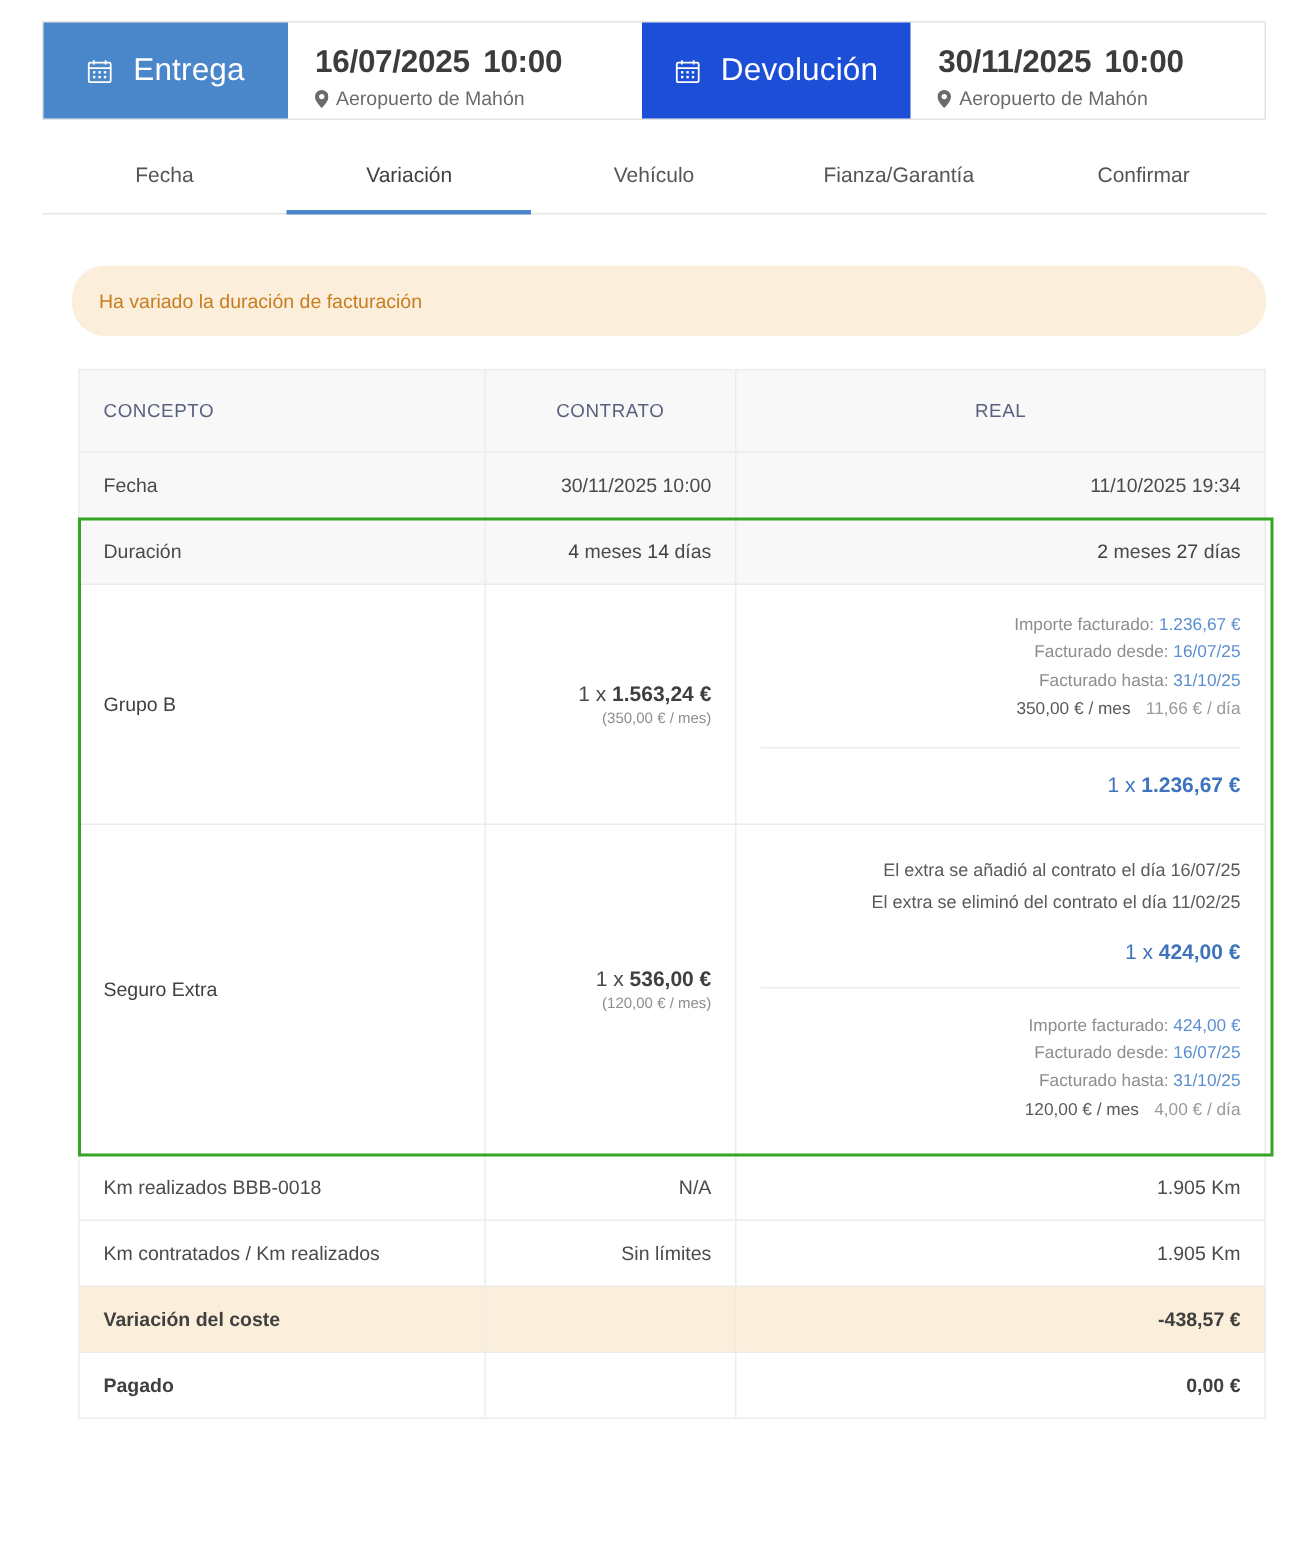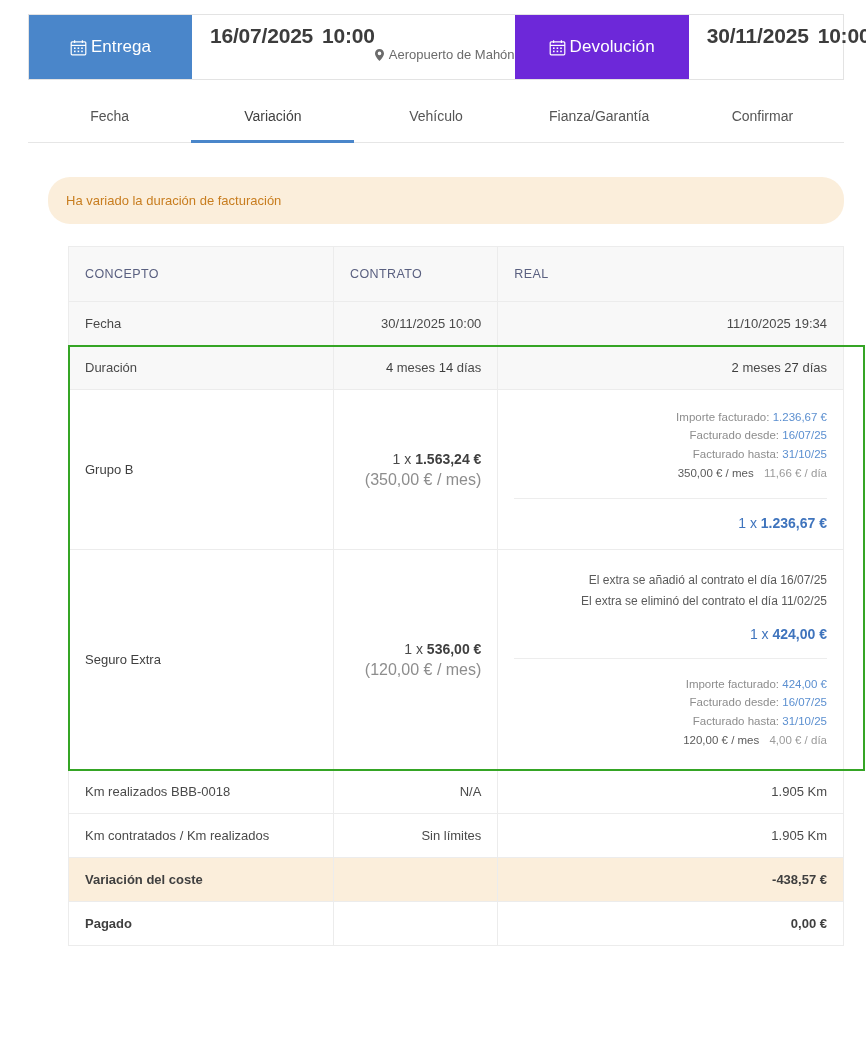--- a/index.html
+++ b/index.html
@@ -15,36 +15,36 @@
   .topbar {
     display: flex;
     align-items: stretch;
     margin: 14px 22px 0 28px;
     height: 66px;
     border: 1px solid #e3e3e3;
     background: #ffffff;
   }
   .tb-chip {
     display: flex; align-items: center; justify-content: center;
-    gap: 4px;
-    padding: 0 34px;
+    gap: 14px;
+    padding: 0 22px;
     color: #ffffff;
-    font-size: 17px;
+    font-size: 21px;
     letter-spacing: .1px;
     flex: 0 0 auto;
     min-width: 163px;
   }
   .tb-chip.entrega { background: #4a86ca; }
-  .tb-chip.devolucion { background: #6d28d9; min-width: 170px; }
+  .tb-chip.devolucion { background: #1d4ed8; min-width: 170px; }
   .cal-icon { display:inline-block; width: 17px; height: 17px; position: relative; }
   .cal-icon svg { display:block; }
   .tb-info {
     flex: 1 1 0;
     padding: 10px 0 0 18px;
-    display: flex; flex-direction: row; justify-content: center;
+    display: flex; flex-direction: column; justify-content: center;
   }
   .tb-date {
     font-size: 21px; font-weight: bold; color: #3c3c3c;
     letter-spacing: -.2px; line-height: 1.05;
     white-space: nowrap;
   }
   .tb-date .time { margin-left: 9px; }
   .tb-loc {
     margin-top: 5px;
     font-size: 13px; color: #6b6b6b;
@@ -76,21 +76,21 @@
     margin: 34px 22px 0 48px;
     background: #fbeedb;
     color: #c87d1f;
     font-size: 13px;
     padding: 16px 18px;
     border-radius: 22px;
   }
 
   
   .tablewrap {
-    margin: 22px 22px 0 68px;
+    margin: 22px 22px 0 52px;
     position: relative;
   }
   table.vt {
     width: 100%;
     border-collapse: collapse;
     table-layout: fixed;
   }
   table.vt col.c1 { width: 34.2%; }
   table.vt col.c2 { width: 21.2%; }
   table.vt col.c3 { width: 44.6%; }
@@ -103,37 +103,37 @@
   }
   table.vt th {
     background: #f8f8f8;
     color: #5a6080;
     font-weight: normal;
     font-size: 12.5px;
     letter-spacing: .4px;
     padding: 20px 16px;
   }
   th.h-concepto { text-align: left; }
-  th.h-contrato, th.h-real { text-align: left; }
+  th.h-contrato, th.h-real { text-align: center; }
 
   tr.alt > td { background: #f8f8f8; }
   tr.plain > td { background: #ffffff; }
   tr.warn > td { background: #fbeedb; }
 
   td.c-label { text-align: left; color: #4a4a4a; }
   td.c-mid, td.c-right { text-align: right; color: #4a4a4a; }
   .b { font-weight: normal; color: #3f3f3f; }
   .strongrow td { font-weight: bold; color: #3f3f3f; }
 
   td.tall { height: 160px; vertical-align: middle; }
   td.tall2 { height: 220px; vertical-align: middle; }
 
   .price-main { font-size: 14px; color: #4a4a4a; }
   .price-main b { font-weight: bold; color: #3f3f3f; }
-  .price-sub { font-size: 16px; color: #8d8d8d; margin-top: 4px; }
+  .price-sub { font-size: 10px; color: #8d8d8d; margin-top: 4px; }
 
   
   .detail { text-align: right; font-size: 11.5px; color: #8d8d8d; line-height: 1.62; }
   .detail .k { color: #8d8d8d; }
   .detail .v { color: #5b8fd0; }
   .detail .rate { color: #5a5a5a; }
   .detail .rate .day { color: #9a9a9a; margin-left: 7px; }
   .bigline {
     text-align: right;
     font-size: 14px;

